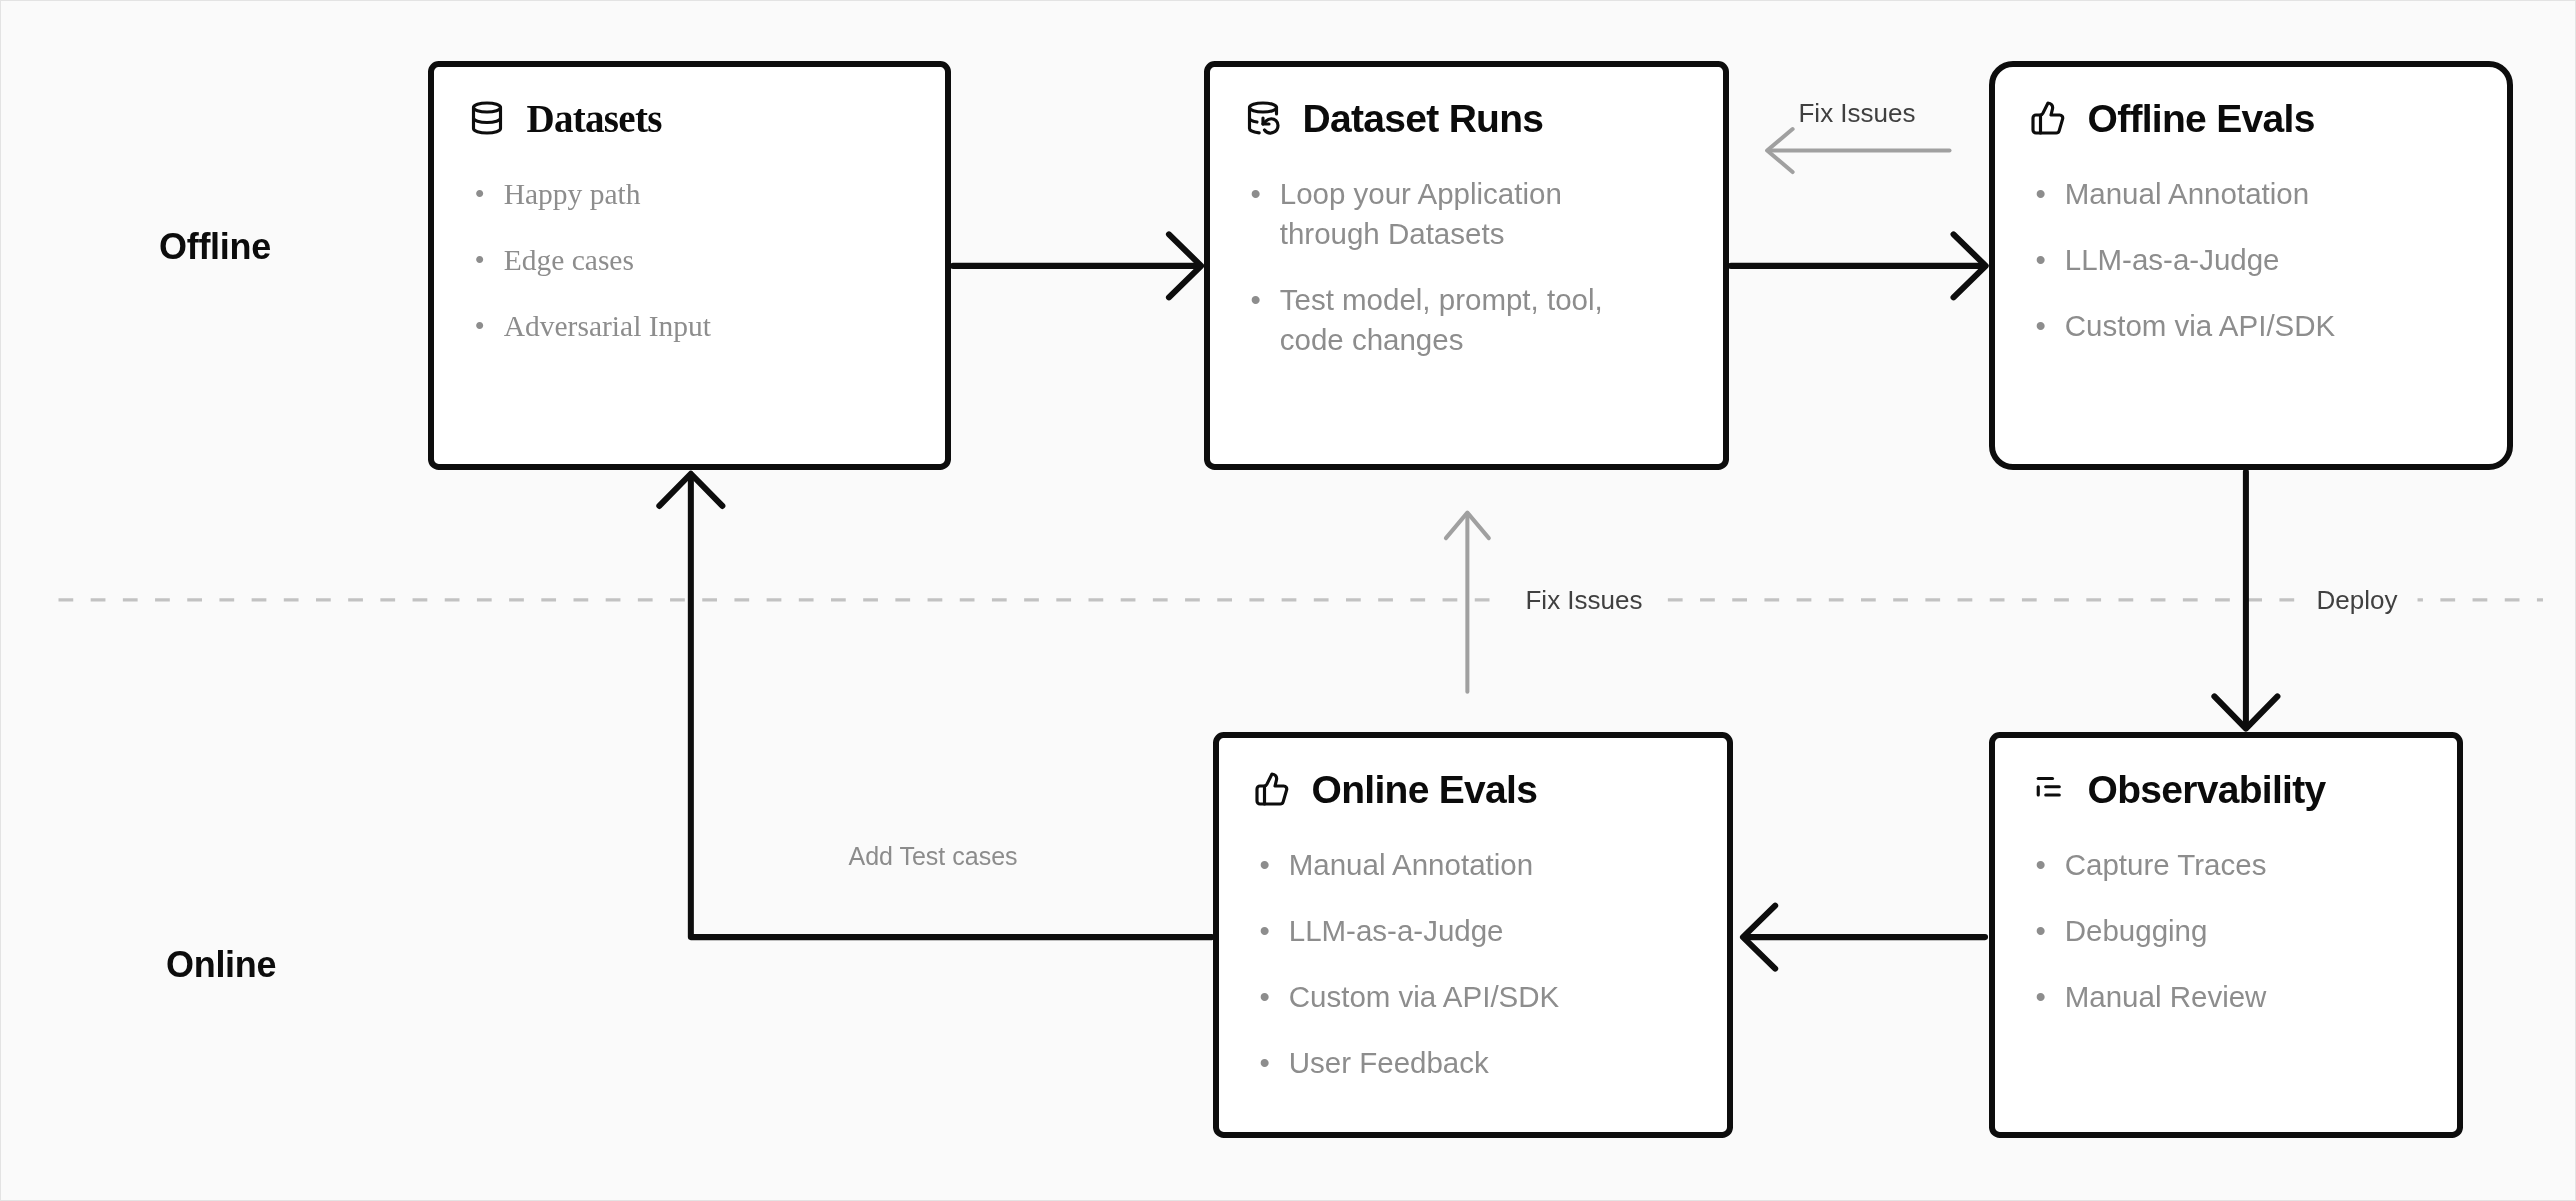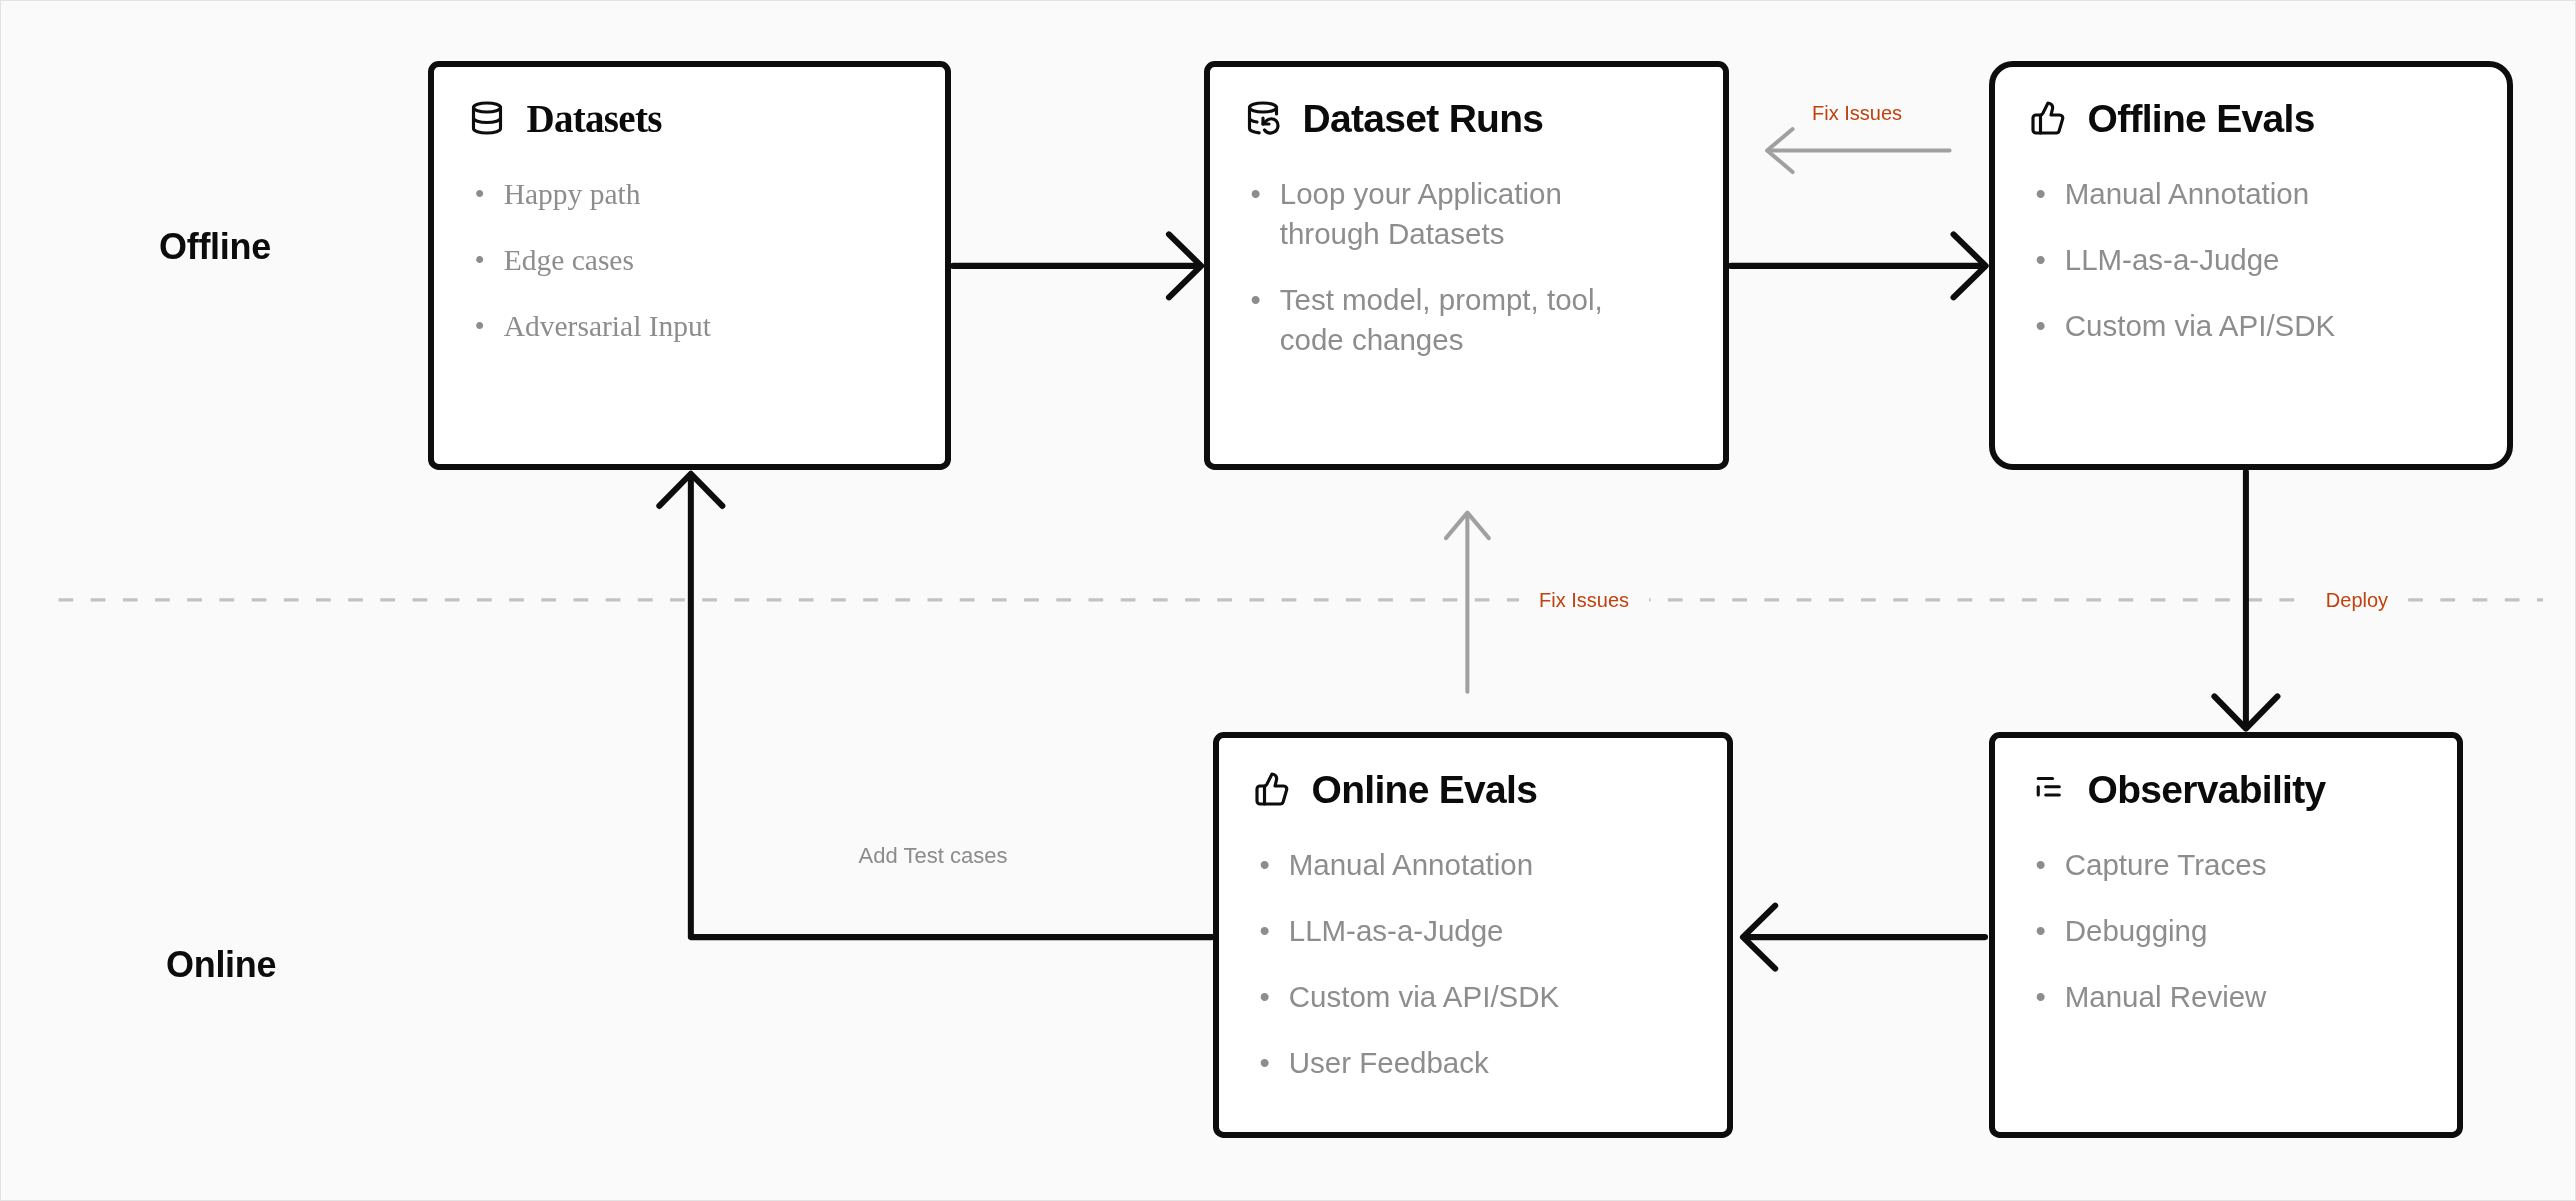--- a/index.html
+++ b/index.html
@@ -36,30 +36,30 @@
   .box-title { font-size:39px; font-weight:700; color:#0b0b0b; letter-spacing:-0.7px; line-height:43px; white-space:nowrap; }
 
   ul.items { list-style:none; margin:0; padding:0 0 0 5.4px; }
   ul.items li {
     display:flex; gap:19px; font-size:29.5px; line-height:40px; color:#8d8d8d;
     margin-bottom:26px; max-width:396px;
   }
   ul.items .dot { flex:0 0 auto; color:#8d8d8d; }
 
   .arrow-label {
-    position:absolute; font-size:20px; color:#c2410c; line-height:40px; white-space:nowrap;
+    position:absolute; font-size:26px; color:#404040; line-height:40px; white-space:nowrap;
   }
   .masked { background:#fafafa; padding:0 20px; }
   .center-x { transform:translateX(-50%); }
   .fix-issues-top { left:1856px; top:92px; }
   .fix-issues-mid { left:1583px; top:579px; }
   .deploy-label   { left:2356px; top:579px; }
   .add-test-cases {
     position:absolute; left:731px; top:835px; width:402px;
-    font-size:22px; color:#8c8c8c; line-height:40px; text-align:center;
+    font-size:25px; color:#8c8c8c; line-height:40px; text-align:center;
   }
 </style>
 </head>
 <body>
 
 <div class="canvas">
 
   <svg class="overlay" viewBox="0 0 3840 1791">
 
     <line x1="85" y1="893" x2="3790" y2="893" stroke="#c2c2c2" stroke-width="5" stroke-dasharray="22 26"></line>

